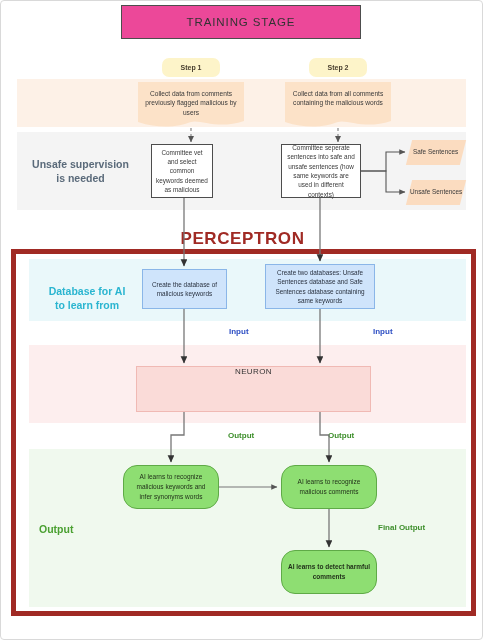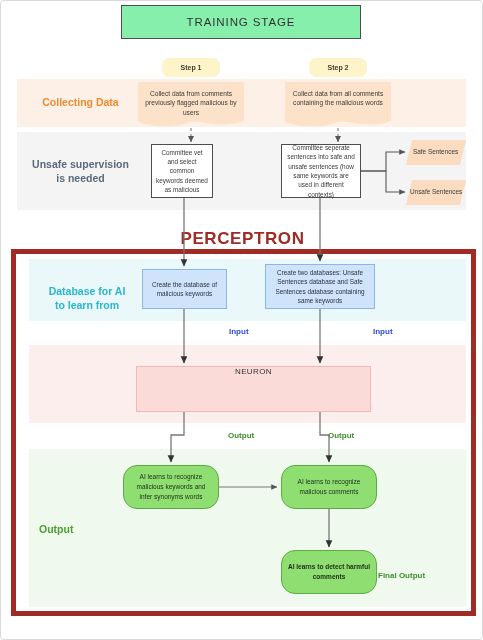--- a/index.html
+++ b/index.html
@@ -47,21 +47,21 @@
     font-size: 10.5px; font-weight: bold; line-height: 1.3;
   }
   #label-collecting { left: 22px; top: 95px;  width: 115px; color: #f08a2e; }
   #label-human      { left: 22px; top: 157px; width: 115px; color: #5a6a7a; }
   #label-database   { left: 30px; top: 278px; width: 112px; color: #2ab5d0; margin-top: 6px; }
   #label-output     { left: 38px; top: 522px; width: 100px; color: #4aa031; text-align: left; }
 
   
   #training-stage {
     position: absolute; left: 120px; top: 4px; width: 240px; height: 34px;
-    border: 1px solid #4d4d4d; background: #86efac;
+    border: 1px solid #4d4d4d; background: #ec4899;
     display: flex; align-items: center; justify-content: center;
     font-size: 11.5px; color: #333; letter-spacing: .9px;
   }
 
   
   .step-pill {
     position: absolute; width: 58px; height: 19px;
     background: #fdf4c9; border-radius: 7px;
     display: flex; align-items: center; justify-content: center;
     font-size: 7px; font-weight: bold; color: #4a4030;
@@ -143,21 +143,21 @@
 
   
   .edge-label {
     position: absolute;
     font-size: 8px; font-weight: bold; padding-left: 42px;
   }
   #lbl-input-1  { left: 186px; top: 326px; color: #2e4fc4; }
   #lbl-input-2  { left: 330px; top: 326px; color: #2e4fc4; }
   #lbl-output-1 { left: 185px; top: 430px; color: #3e8f2c; }
   #lbl-output-2 { left: 285px; top: 430px; color: #3e8f2c; }
-  #lbl-final    { left: 335px; top: 522px; color: #3e8f2c; margin-top: 48px; }
+  #lbl-final    { left: 335px; top: 522px; color: #3e8f2c; }
 
   
   #connectors {
     position: absolute; left: 0; top: 0; width: 483px; height: 640px;
     pointer-events: none;
   }
 </style>
 </head>
 <body>
 
@@ -167,21 +167,20 @@
   <div class="band" id="band-human"></div>
   <div class="band" id="band-database"></div>
   <div class="band" id="band-neuron"></div>
   <div class="band" id="band-output"></div>
 
   <div id="perceptron-frame"></div>
   <div id="perceptron-title">PERCEPTRON</div>
 
   <div id="training-stage">TRAINING STAGE</div>
 
-  <div class="band-label" id="label-collecting">Collecting Data</div>
   <div class="band-label" id="label-human" style="white-space:pre-line">Unsafe supervision
 is needed</div>
   <div class="band-label" id="label-database" style="white-space:pre-line">Database for AI
 to learn from</div>
   <div class="band-label" id="label-output">Output</div>
 
   <div class="step-pill" id="step-1">Step 1</div>
   <div class="step-pill" id="step-2">Step 2</div>
 
   <div class="doc-box" id="collect-1">

